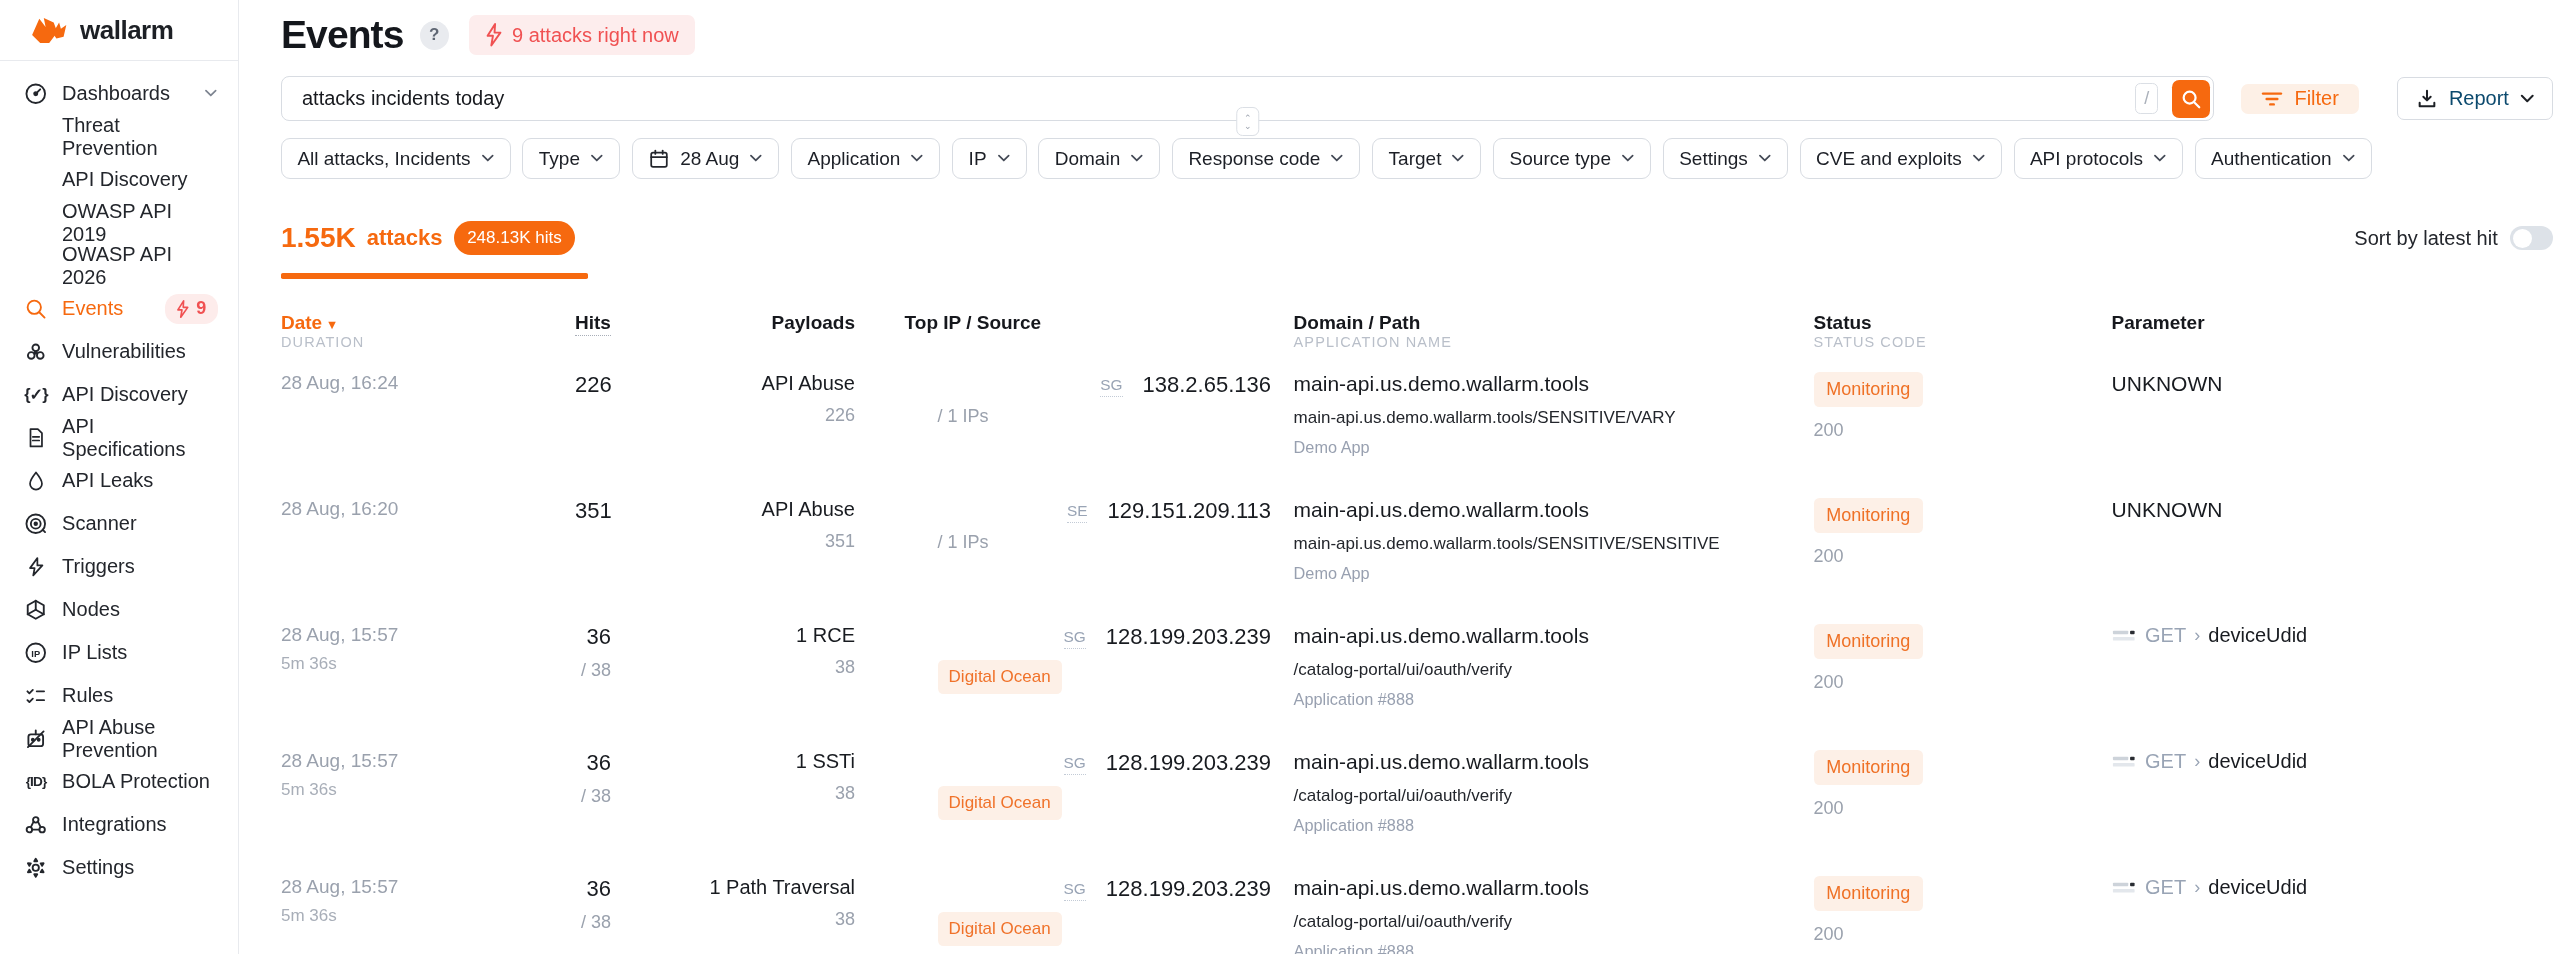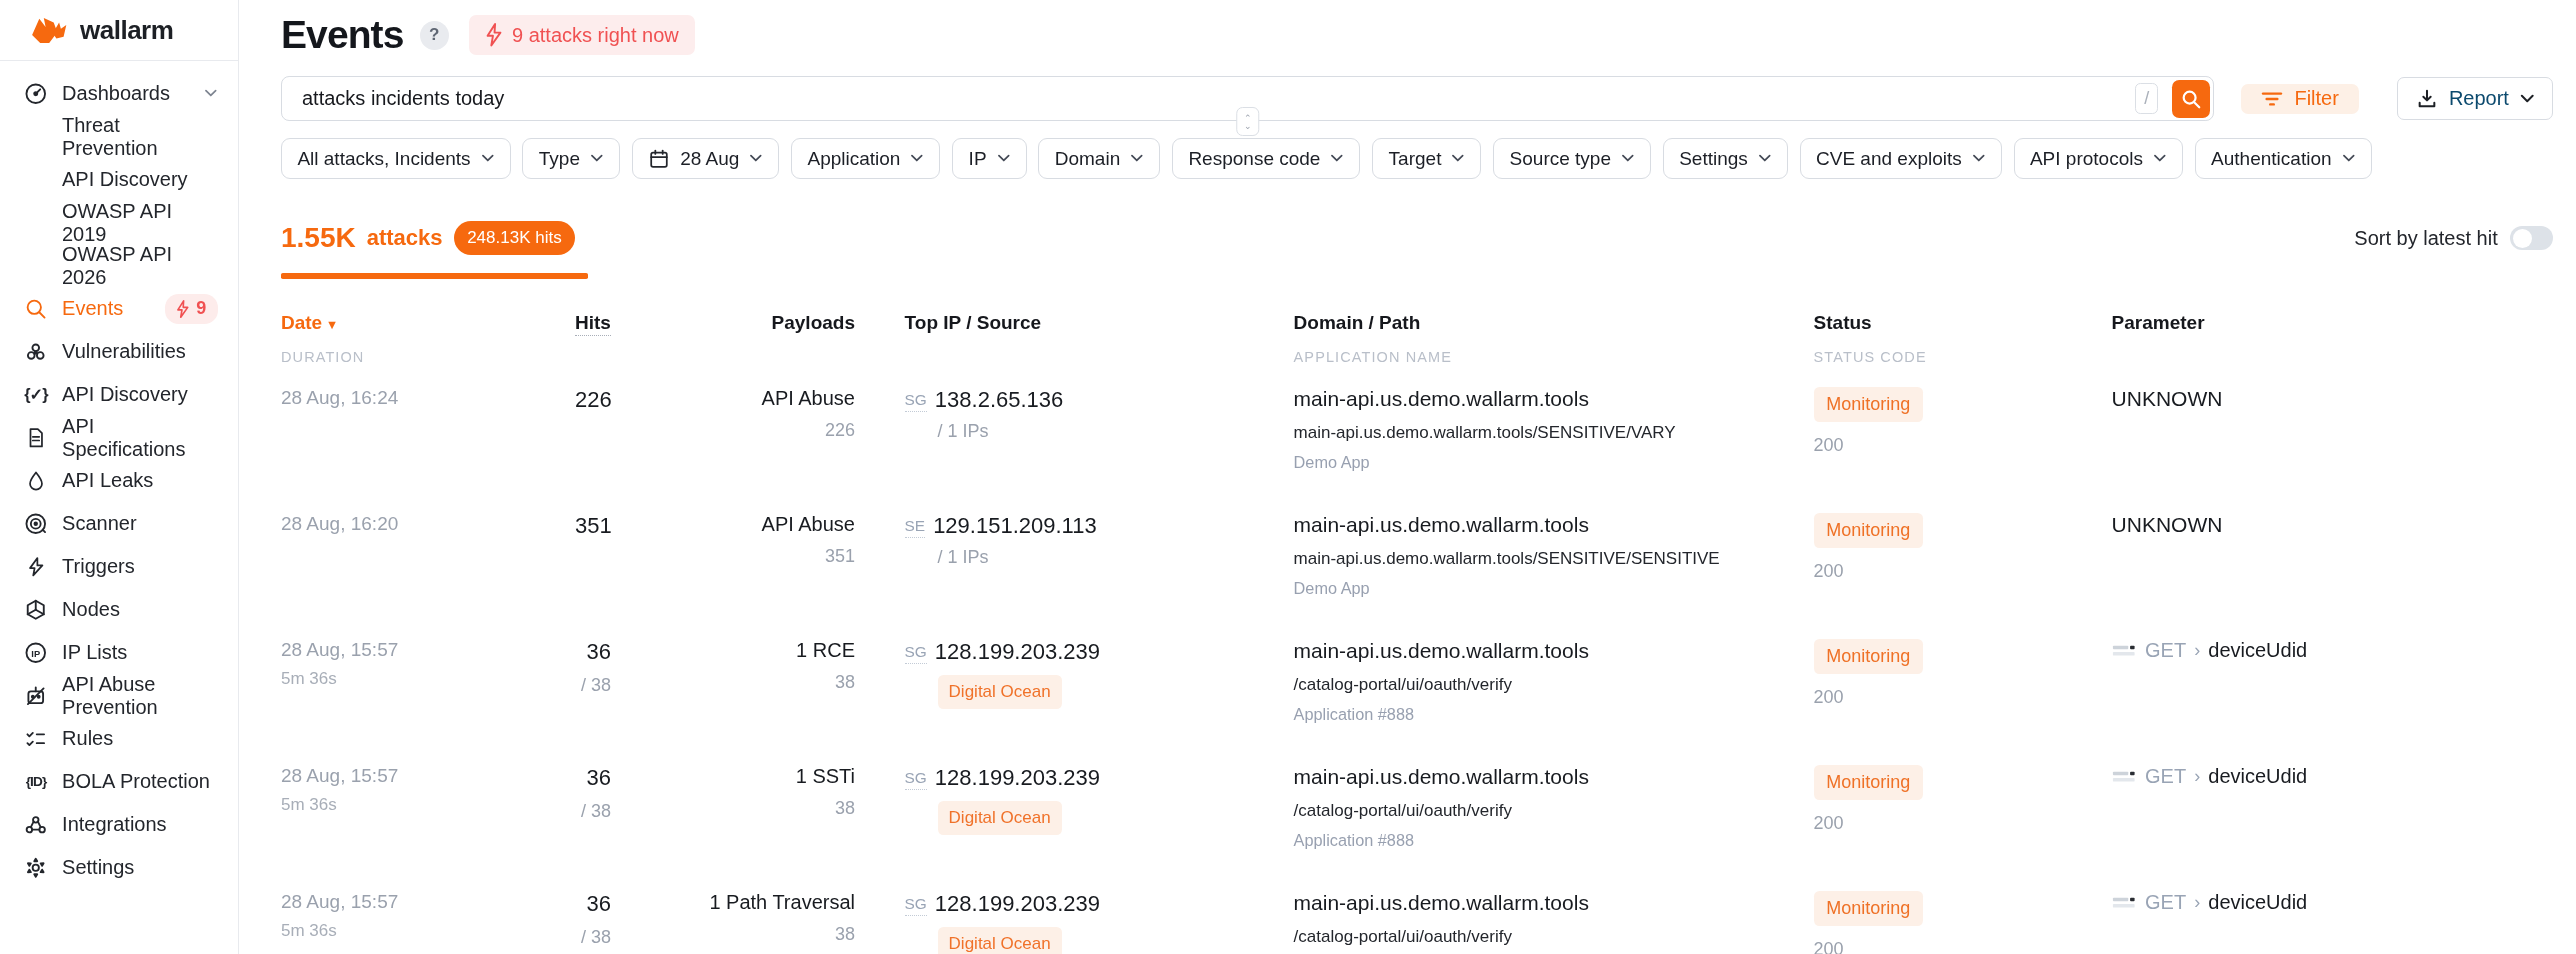--- a/index.html
+++ b/index.html
@@ -61,36 +61,36 @@
   .hits-pill { background:#f6690f; color:#fff; font-size:17px; border-radius:903px; padding:7.2px 13.6px; }
   .sort-wrap { margin-left:auto; display:flex; align-items:center; gap:12.7px; font-size:20px; color:#23262c; }
   .toggle { width:43px; height:24.4px; border-radius:12.7px; background:#dde2e8; position:relative; cursor:pointer; }
   .toggle .knob { position:absolute; left:2.7px; top:2.7px; width:19px; height:19px; border-radius:50%; background:#fff; }
   .tab-underline { height:5.4px; width:307px; background:#f6690f; border-radius:1.8px; margin-top:18px; }
 
   
   .grid { display:grid; grid-template-columns:294px 54px 253px 389px 520px 298px 1fr; }
   .thead { margin-top:33px; }
   .th { font-size:19px; font-weight:700; color:#16181d; }
-  .th .sub { display:block; font-size:14.5px; font-weight:400; color:#b9bfc9; letter-spacing:1.1px; margin-top:15px; }
+  .th .sub { display:block; font-size:14.5px; font-weight:400; color:#b9bfc9; letter-spacing:1.1px; margin-top:0; }
   .th.sort { color:#f6690f; }
   .th .tri { font-size:12.7px; color:#f6690f; margin-left:3.6px; }
   .th .dotted { border-bottom:1.8px dotted #a8aeb8; padding-bottom:2.7px; }
   .col-r { text-align:right; }
   .pad-r-hits { padding-right:18px; }
   .pad-r-pay { padding-right:27px; }
   .pad-l { padding-left:22.6px; }
 
   .row { height:104px; margin-top:22px; }
   .d-main { font-size:19px; color:#9aa1ad; }
   .d-sub { font-size:17px; color:#a8aeb8; margin-top:8.1px; }
   .hits-main { font-size:22px; color:#181b20; }
   .num-sub { font-size:18px; color:#9aa1ad; margin-top:10px; }
   .pay-main { font-size:20px; color:#181b20; }
-  .ip-line { display:flex; align-items:flex-start; gap:8px; }
+  .ip-line { display:flex; align-items:flex-start; gap:20px;justify-content:flex-end; }
   .cc { font-size:15.4px; color:#99a4b5; border-bottom:1.8px dotted #c3cbd6; padding-bottom:1.8px; margin-top:4.5px; }
   .ip-main { font-size:22px; color:#181b20; }
   .ip-sub { font-size:18px; color:#9aa1ad; margin-top:8.1px; margin-left:33px; }
   .src-tag { display:inline-block; margin:10px 0 0 33px; background:#fdf0e7; color:#f0722a; font-size:17px;
     padding:7.2px 11px; border-radius:5.4px; }
   .dom-1 { font-size:21px; color:#181b20; }
   .dom-2 { font-size:17px; color:#23262c; margin-top:11.8px; }
   .dom-3 { font-size:16.3px; color:#98a0b0; margin-top:10px; }
   .status-badge { display:inline-block; background:#fdf0e7; color:#ef7126; font-size:18px; padding:7.2px 12.7px; border-radius:5.4px; }
   .status-code { font-size:18px; color:#9aa1ad; margin-top:12.7px; }
@@ -228,39 +228,39 @@
             <svg width="23.5" height="23.5" viewBox="0 0 24 24" fill="none" stroke="currentColor" stroke-width="1.9" stroke-linecap="round" stroke-linejoin="round" style="font-size:19px">
               <circle cx="12" cy="12" r="9.5"></circle>
               <text x="12" y="16" font-size="9.5" font-weight="bold" fill="currentColor" stroke="none" text-anchor="middle" font-family="Liberation Sans, sans-serif">IP</text>
             </svg>
           </span>
           <span>IP Lists</span>
         </div>
         <div class="nav-item">
           <span class="ico">
             <svg width="23.5" height="23.5" viewBox="0 0 24 24" fill="none" stroke="currentColor" stroke-width="1.9" stroke-linecap="round" stroke-linejoin="round">
+              <path d="M3.5 7.5 l2 2 l3.5 -3.5"></path>
+              <line x1="13" y1="7.5" x2="20.5" y2="7.5"></line>
+              <path d="M3.5 16.5 l2 2 l3.5 -3.5"></path>
+              <line x1="13" y1="16.5" x2="20.5" y2="16.5"></line>
+            </svg>
+          </span>
+          <span>Rules</span>
+        </div>
+        <div class="nav-item">
+          <span class="ico">
+            <svg width="23.5" height="23.5" viewBox="0 0 24 24" fill="none" stroke="currentColor" stroke-width="1.9" stroke-linecap="round" stroke-linejoin="round">
               <rect x="4.5" y="7.5" width="15" height="12" rx="2.5"></rect>
               <line x1="12" y1="7.5" x2="12" y2="3.5"></line>
               <circle cx="9" cy="13" r="1" fill="currentColor"></circle>
               <circle cx="15" cy="13" r="1" fill="currentColor"></circle>
               <line x1="4" y1="20.5" x2="20" y2="4.5"></line>
             </svg>
           </span>
           <span>API Abuse Prevention</span>
-        </div>
-        <div class="nav-item">
-          <span class="ico">
-            <svg width="23.5" height="23.5" viewBox="0 0 24 24" fill="none" stroke="currentColor" stroke-width="1.9" stroke-linecap="round" stroke-linejoin="round">
-              <path d="M3.5 7.5 l2 2 l3.5 -3.5"></path>
-              <line x1="13" y1="7.5" x2="20.5" y2="7.5"></line>
-              <path d="M3.5 16.5 l2 2 l3.5 -3.5"></path>
-              <line x1="13" y1="16.5" x2="20.5" y2="16.5"></line>
-            </svg>
-          </span>
-          <span>Rules</span>
         </div>
         <div class="nav-item">
           <span class="ico">
             <span style="font-size:13.6px;font-weight:700;letter-spacing:-0.9px;">{ID}</span>
           </span>
           <span>BOLA Protection</span>
         </div>
         <div class="nav-item">
           <span class="ico">
             <svg width="23.5" height="23.5" viewBox="0 0 24 24" fill="none" stroke="currentColor" stroke-width="1.9" stroke-linecap="round" stroke-linejoin="round">

